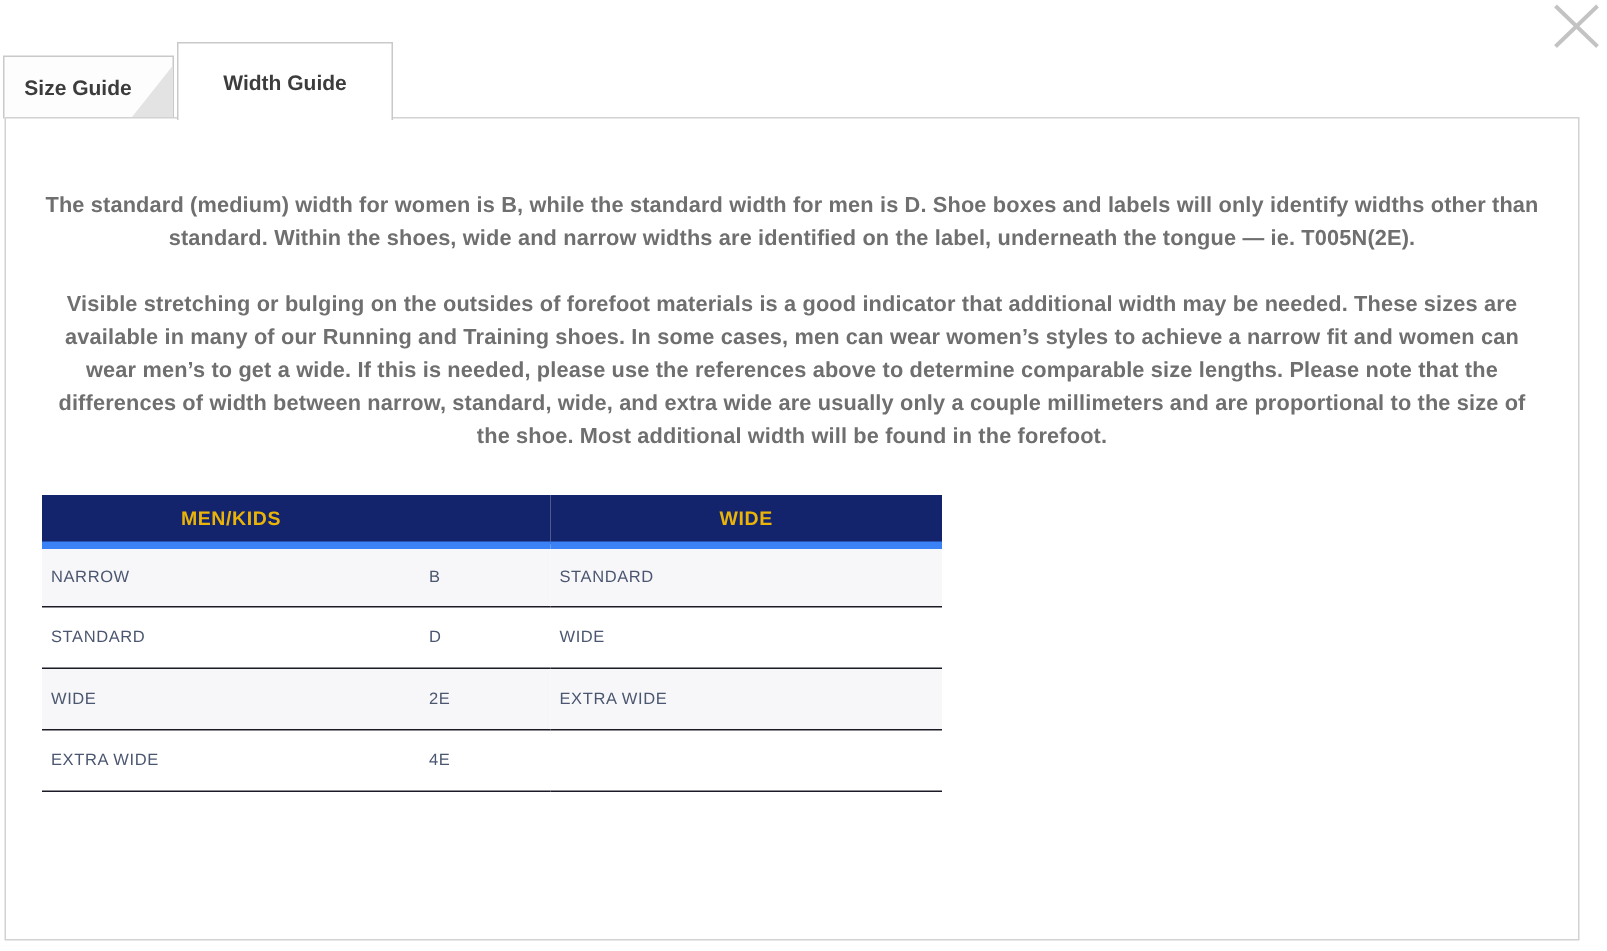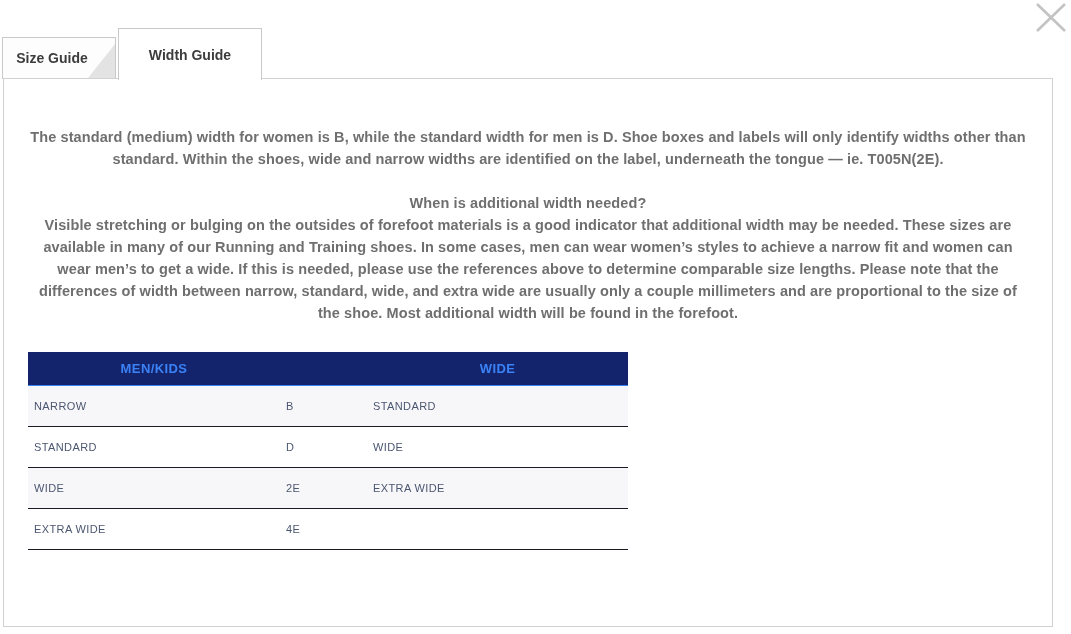--- a/index.html
+++ b/index.html
@@ -71,27 +71,27 @@
     border-collapse:collapse;
     width:600px;
     margin-top:28px;
     table-layout:fixed;
   }
   .width-table col.c1 { width:42%; }
   .width-table col.c2 { width:14.5%; }
   .width-table col.c3 { width:43.5%; }
   .width-table thead th {
     background:#13246d;
-    color:#3b82f6;
+    color:#eab308;
     font-size:13px;
     font-weight:bold;
     letter-spacing:0.4px;
     height:33px;
     text-align:center;
-    border-bottom:1px solid #3b82f6;
+    border-bottom:5px solid #3b82f6;
   }
   .width-table tbody tr { height:41px; }
   .width-table tbody tr:nth-child(odd) { background:#f7f7f9; }
   .width-table tbody tr { border-bottom:1px solid #1b1b26; }
   .width-table td {
     font-size:11px;
     color:#4b5670;
     letter-spacing:0.4px;
     padding-left:6px;
     vertical-align:middle;
@@ -113,21 +113,20 @@
 </div>
 <div class="tab tab-active">
   <span class="tab-label">Width Guide</span>
 </div>
 
 <div class="panel">
 
   <p>The standard (medium) width for women is B, while the standard width for men is D. Shoe boxes and labels will only identify widths other than standard. Within the shoes, wide and narrow widths are identified on the label, underneath the tongue — ie. T005N(2E).</p>
 
   <div class="block-2">
-    <h3>When is additional width needed?</h3>
     <p>Visible stretching or bulging on the outsides of forefoot materials is a good indicator that additional width may be needed. These sizes are available in many of our Running and Training shoes. In some cases, men can wear women’s styles to achieve a narrow fit and women can wear men’s to get a wide. If this is needed, please use the references above to determine comparable size lengths. Please note that the differences of width between narrow, standard, wide, and extra wide are usually only a couple millimeters and are proportional to the size of the shoe. Most additional width will be found in the forefoot.</p>
   </div>
 
   <table class="width-table">
     <colgroup>
         <col class="c1">
         <col class="c2">
         <col class="c3">
       </colgroup>
     <thead>

